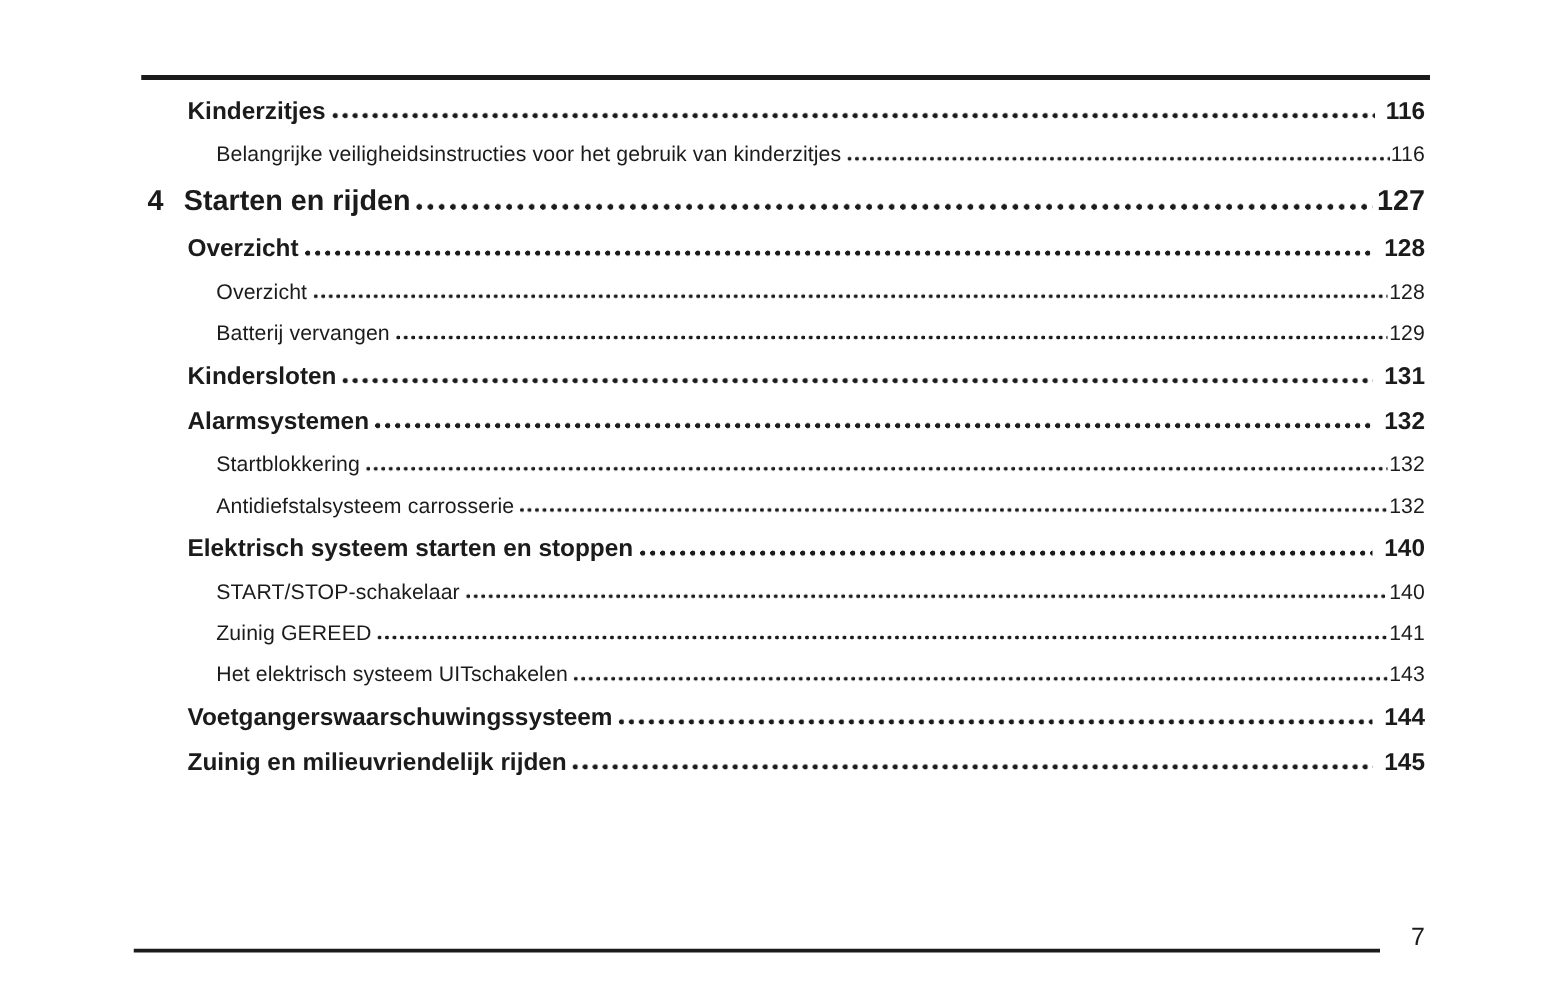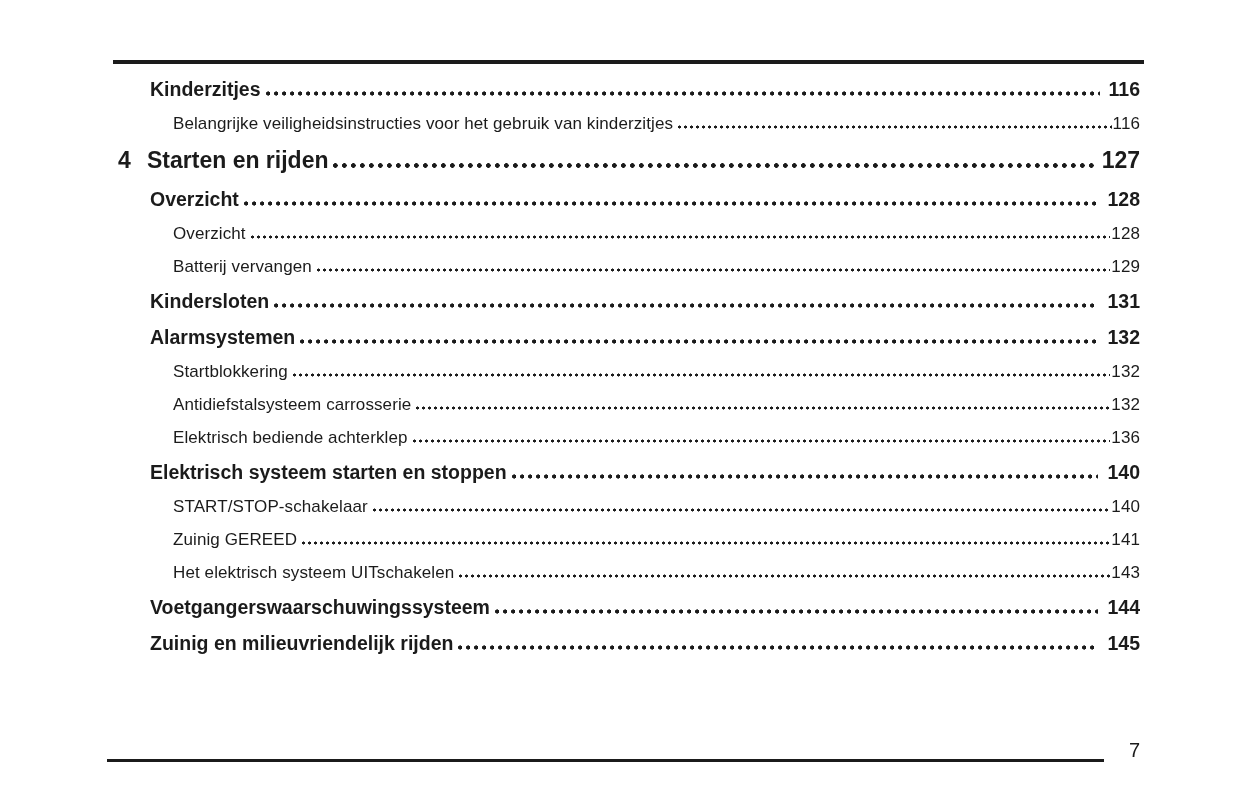--- a/index.html
+++ b/index.html
@@ -168,25 +168,20 @@
       <div class="row sub">
         <span class="title">Startblokkering</span>
         <span class="leader"></span>
         <span class="pagenum">132</span>
       </div>
       <div class="row sub">
         <span class="title">Antidiefstalsysteem carrosserie</span>
         <span class="leader"></span>
         <span class="pagenum">132</span>
       </div>
-      <div class="row sub">
-        <span class="title">Elektrisch bediende achterklep</span>
-        <span class="leader"></span>
-        <span class="pagenum">136</span>
-      </div>
       <div class="row section">
         <span class="title">Elektrisch systeem starten en stoppen</span>
         <span class="leader"></span>
         <span class="pagenum">140</span>
       </div>
       <div class="row sub">
         <span class="title">START/STOP-schakelaar</span>
         <span class="leader"></span>
         <span class="pagenum">140</span>
       </div>

